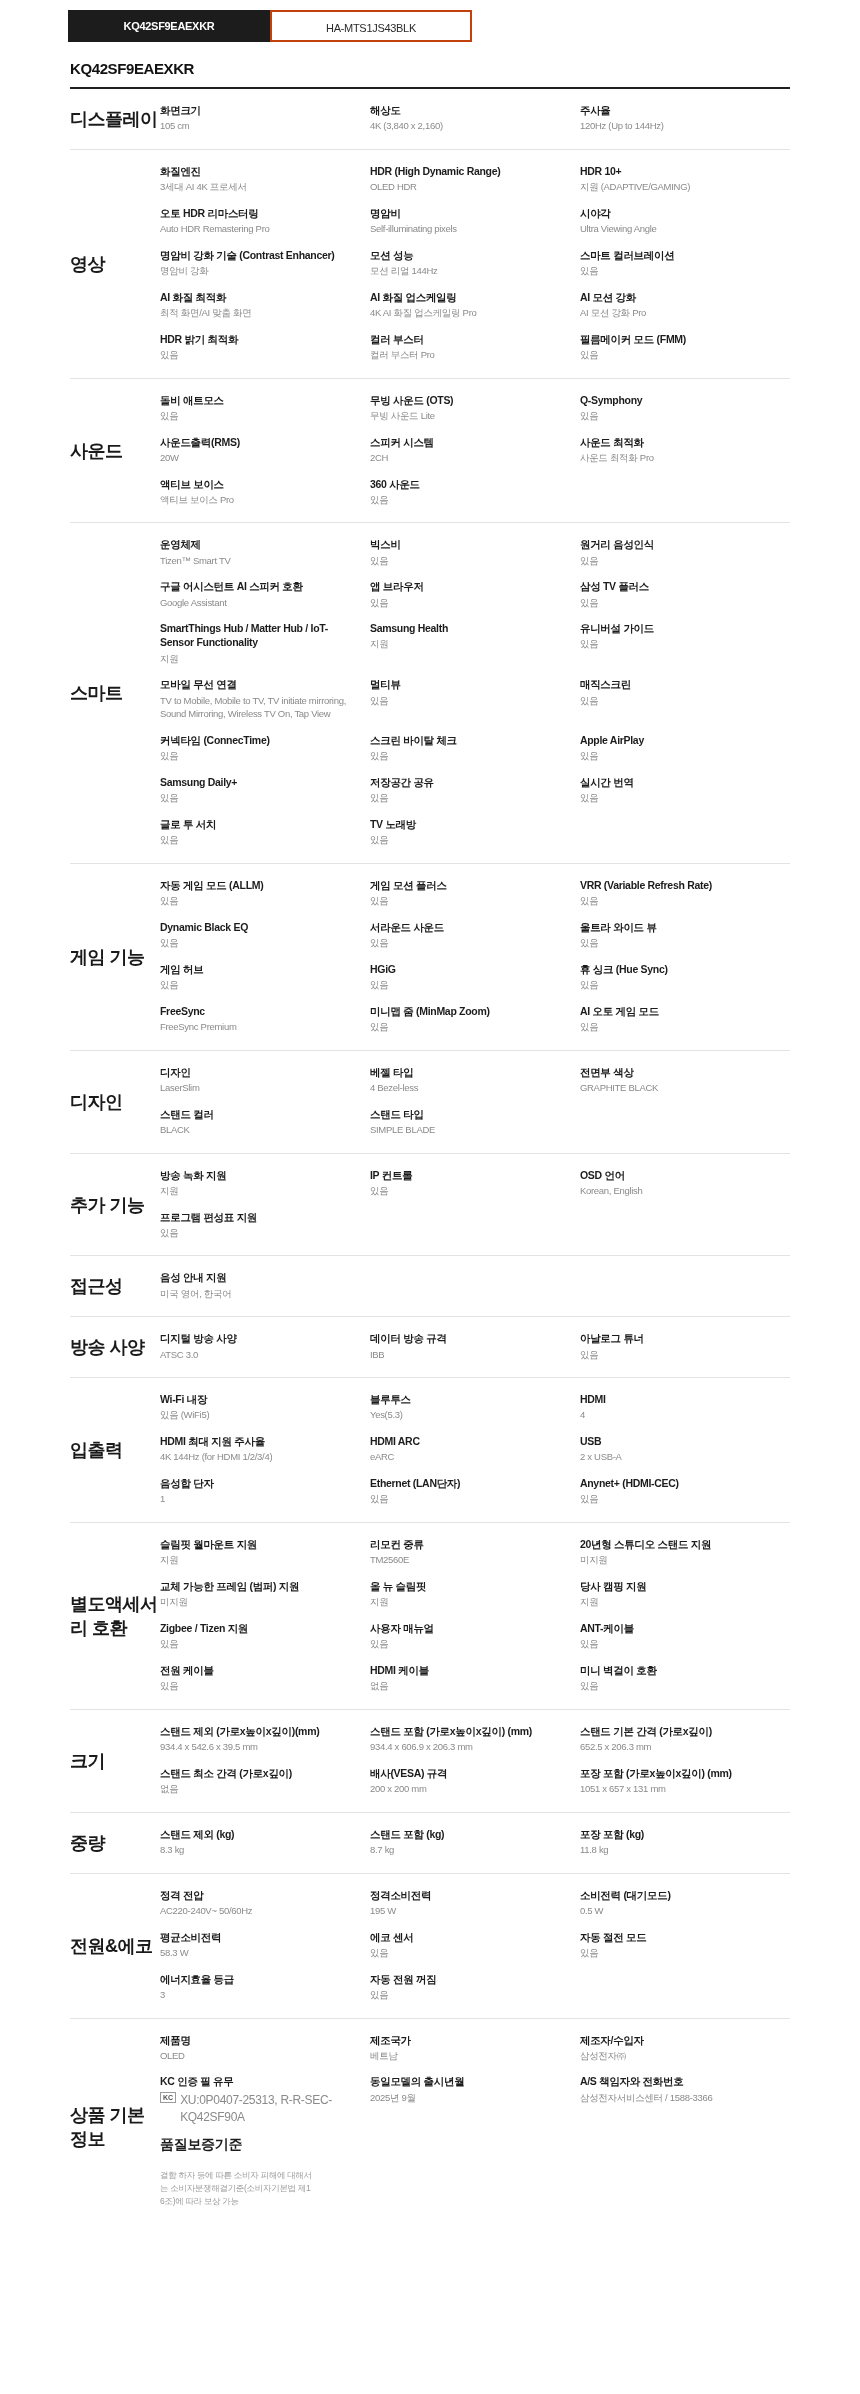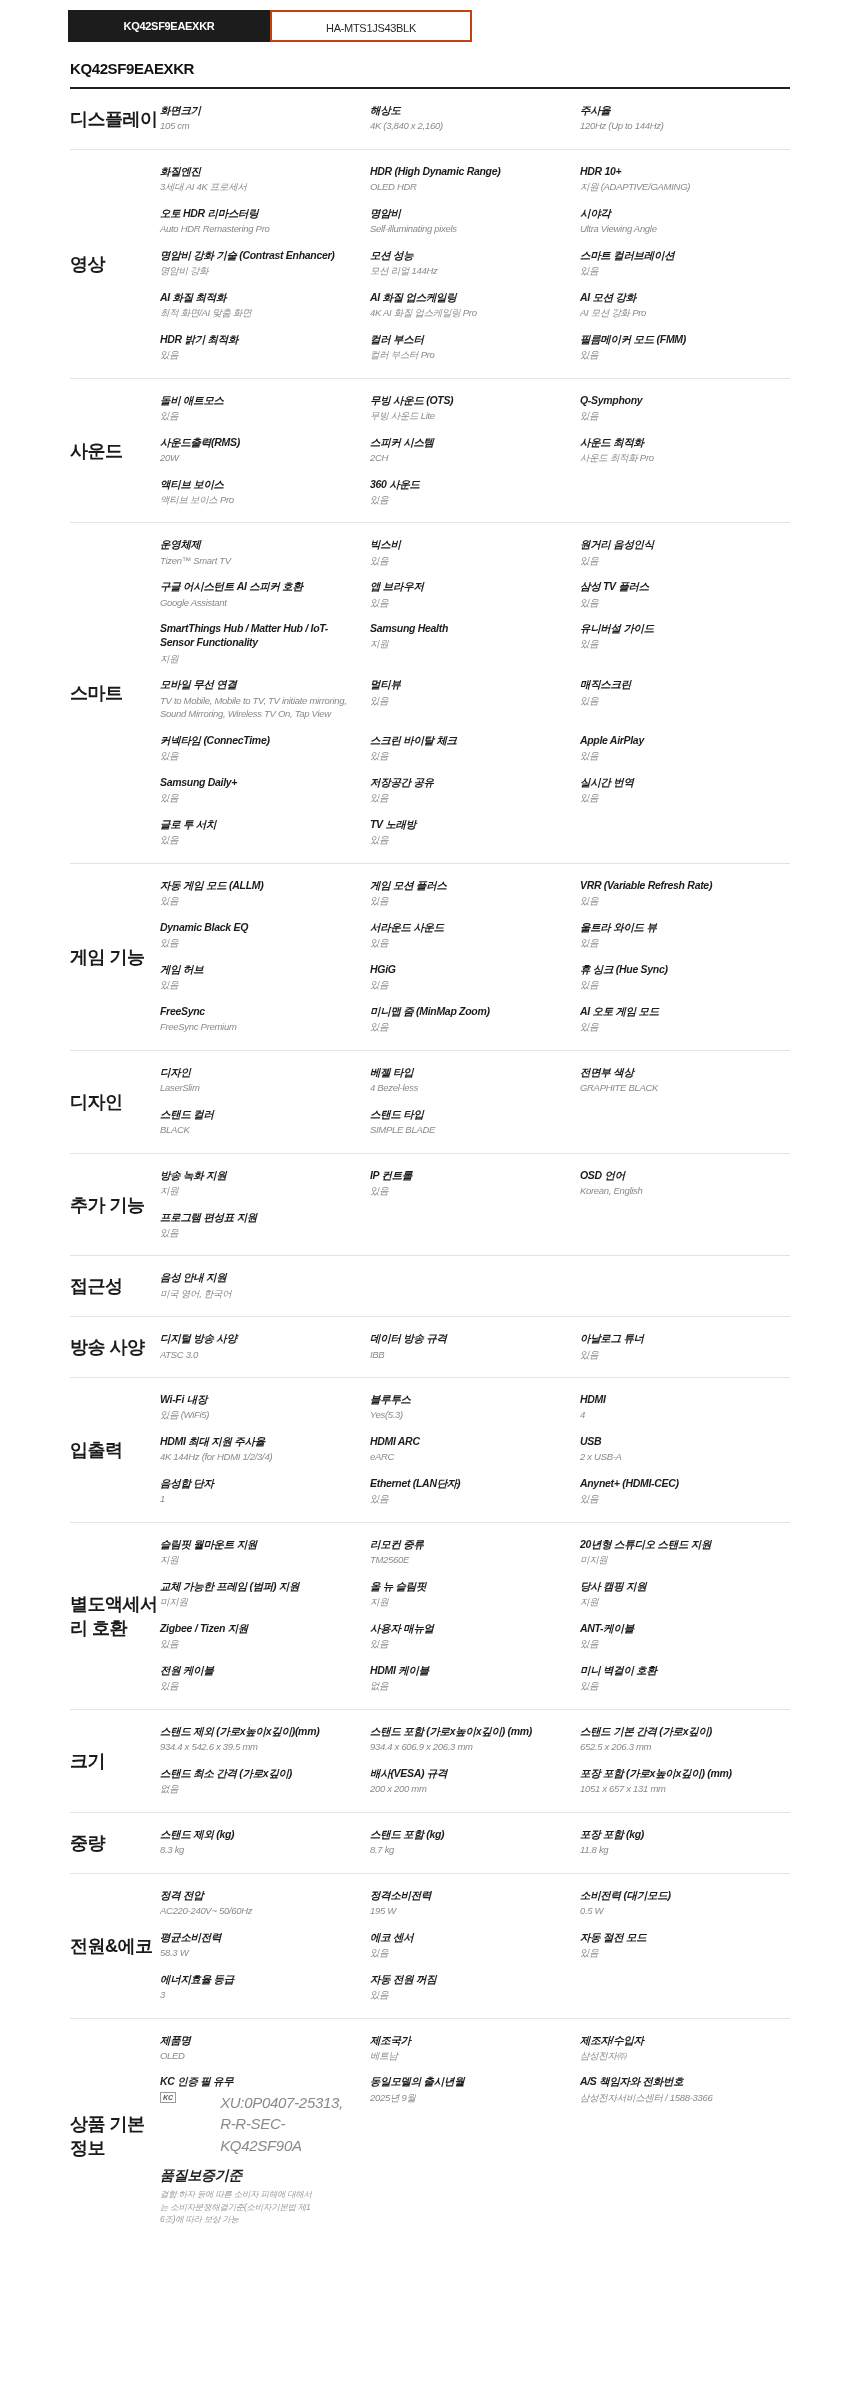--- a/index.html
+++ b/index.html
@@ -68,21 +68,20 @@
     padding: 14px 0 14px 0;
     display: flex;
     align-items: center;
     letter-spacing: -0.5px;
   }
   .sec-grid {
     flex: 1 1 auto;
     display: flex;
     flex-wrap: wrap;
     padding: 8px 0 10px 0;
-    font-style: italic;
   }
   .cell {
     width: 33.333%;
     padding: 6px 10px 6px 0;
   }
   .cell .k {
     font-size: 10.5px;
     color: #1c1c1c;
     font-weight: bold;
     line-height: 1.35;
@@ -108,42 +107,41 @@
     display: inline-block;
     border: 1px solid #9a9a9a;
     font-size: 7px;
     color: #555;
     padding: 1px 2px;
     line-height: 1.1;
     font-weight: bold;
     flex: 0 0 auto;
   }
   .kc-txt {
-    font-size: 15px;
+    font-size: 12px;
     color: #8a8a8a;
     line-height: 1.45;
     letter-spacing: -0.3px;
     white-space: pre-line;
-    margin-left: 40px;
   }
   .footnote {
     padding: 4px 10px 18px 0;
     width: 100%;
   }
   .footnote .k {
     font-size: 14px;
     font-weight: bold;
     color: #1c1c1c;
     letter-spacing: -0.3px;
   }
   .footnote .v {
     font-size: 8.5px;
     color: #9a9a9a;
     line-height: 1.5;
-    margin-top: 3px;
+    margin-top: 15px;
     letter-spacing: -0.3px;
     white-space: pre-line;
   }
 </style>
 </head>
 <body>
 
 <div class="page">
 
   <div class="tabs">

